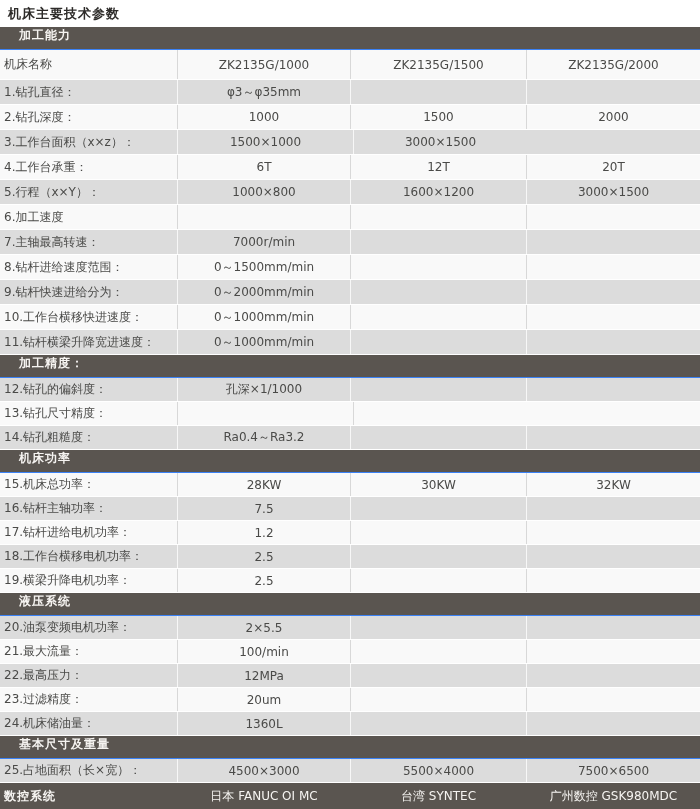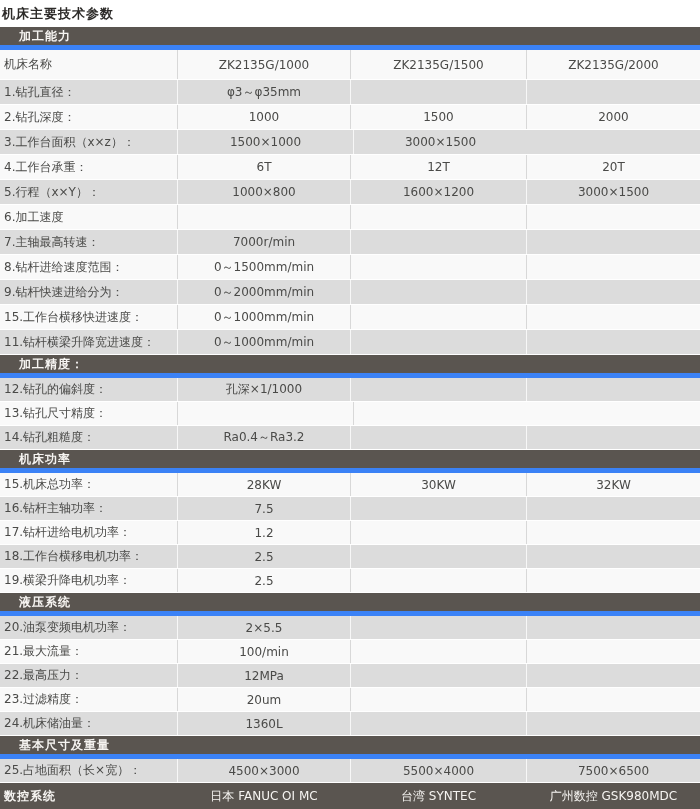--- a/index.html
+++ b/index.html
@@ -13,28 +13,28 @@
     --separator-shaded:#f7f7f7;
   }
   html,body{margin:0;padding:0;background:#ffffff;}
   .page{
     width:700px;height:809px;overflow:hidden;background:#ffffff;
     font-family:"DejaVu Sans","Liberation Sans",sans-serif;
     color:var(--row-text);
   }
   .title{
     height:27px;box-sizing:border-box;display:flex;align-items:center;
-    padding-left:2px;font-size:13px;font-weight:bold;color:var(--title-text);
+    padding-left:8px;font-size:13px;font-weight:bold;color:var(--title-text);
     letter-spacing:1px;
   }
   .bar{
     height:23px;box-sizing:border-box;background:var(--section-bar-bg);
-    color:var(--section-bar-text);display:flex;align-items:center;
+    color:var(--section-bar-text);display:flex;align-items:flex-start;
     padding-left:19px;font-size:12px;font-weight:bold;
-    border-bottom:5px solid #3b82f6;letter-spacing:1px;
+    border-bottom:1px solid #3b82f6;letter-spacing:1px;
   }
   .row{display:flex;box-sizing:border-box;border-bottom:1px solid #ffffff;}
   .row.h25{height:25px;}
   .row.h24{height:24px;}
   .row.hdr{height:30px;}
   .row.gray{background:var(--row-shaded-bg);}
   .row.light{background:var(--row-light-bg);}
   .row.footer{height:26px;background:var(--section-bar-bg);border-bottom:none;}
   .cell{
     display:flex;align-items:center;box-sizing:border-box;
@@ -112,21 +112,21 @@
         <div class="cell value c2"></div>
         <div class="cell value c3"></div>
       </div>
       <div class="row h25 gray">
         <div class="cell label c0">9.钻杆快速进给分为：</div>
         <div class="cell value c1">0～2000mm/min</div>
         <div class="cell value c2"></div>
         <div class="cell value c3"></div>
       </div>
       <div class="row h25 light">
-        <div class="cell label c0">15.工作台横移快进速度：</div>
+        <div class="cell label c0">10.工作台横移快进速度：</div>
         <div class="cell value c1">0～1000mm/min</div>
         <div class="cell value c2"></div>
         <div class="cell value c3"></div>
       </div>
       <div class="row h25 gray">
         <div class="cell label c0">11.钻杆横梁升降宽进速度：</div>
         <div class="cell value c1">0～1000mm/min</div>
         <div class="cell value c2"></div>
         <div class="cell value c3"></div>
       </div>

